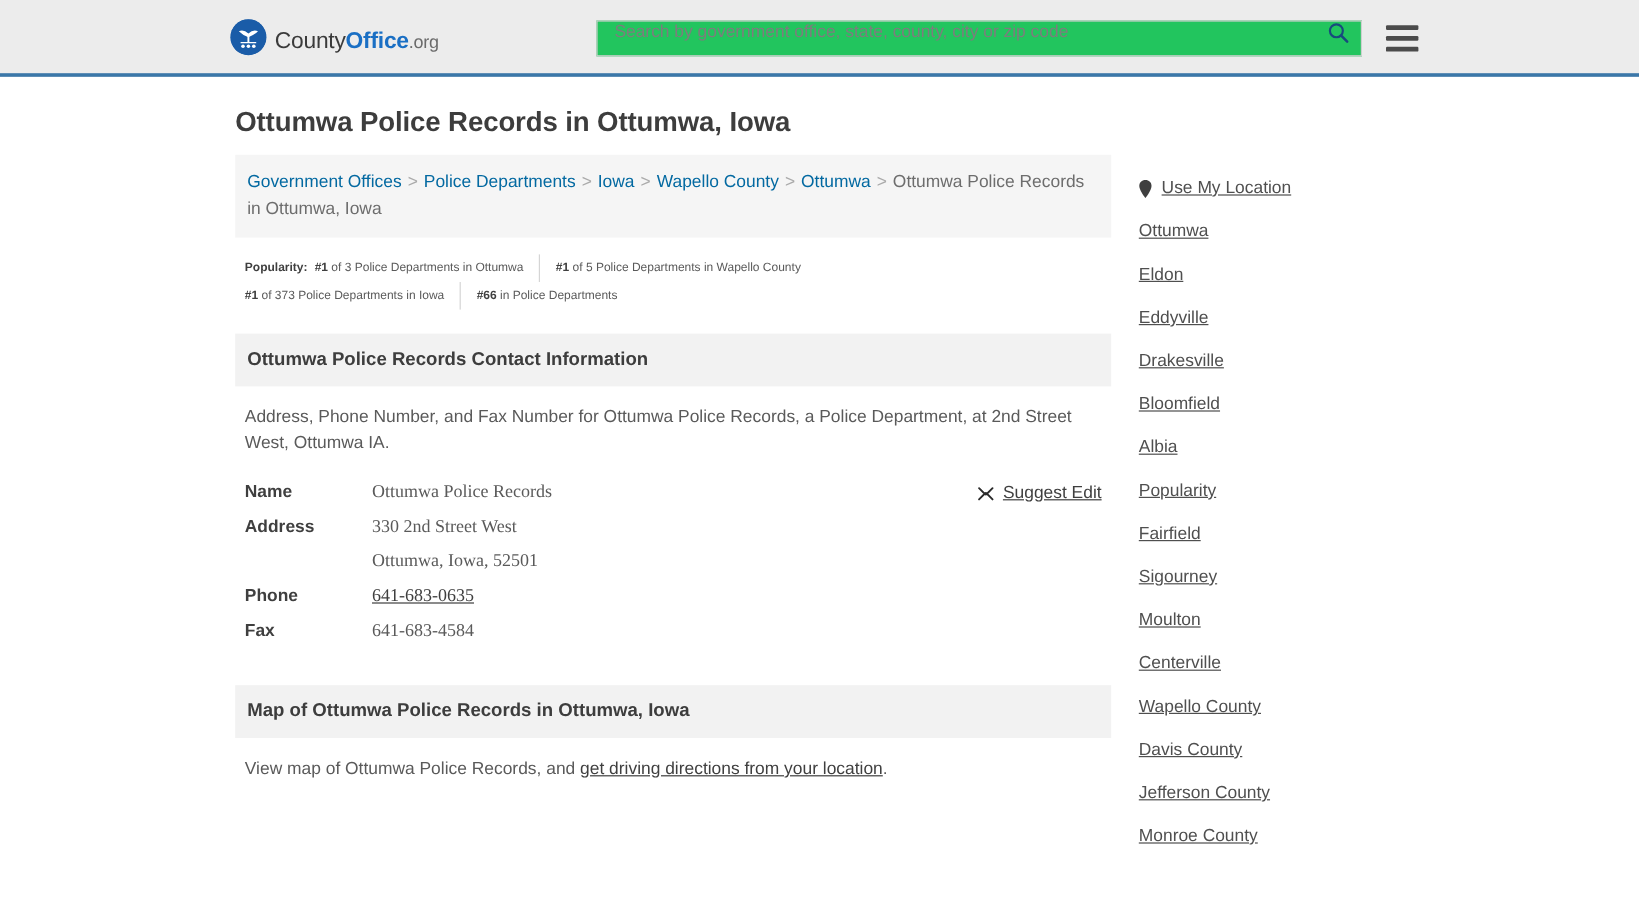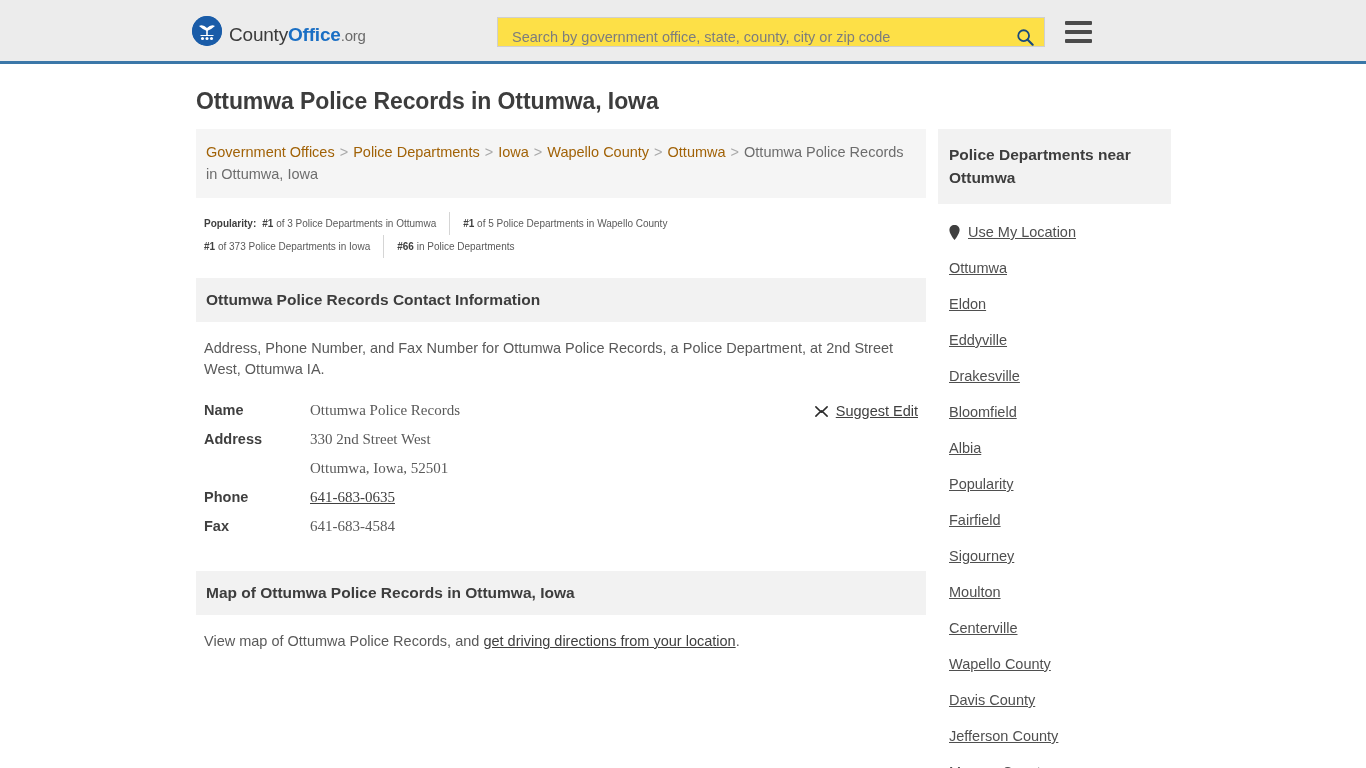--- a/index.html
+++ b/index.html
@@ -50,26 +50,26 @@
   .logo-text .c3 { color: #6b6b6b; font-size: 15px; }
 
   .search-zone {
     position: absolute;
     left: 497px;
     top: 17px;
     display: flex;
     align-items: center;
   }
   .search-box {
-    width: 548px;
+    width: 638px;
     height: 30px;
-    background: #fde047;
+    background: #22c55e;
     border: 1px solid #cfcfcf;
     display: flex;
-    align-items: flex-end;
+    align-items: flex-start;
     padding: 0 10px 0 12px;
   }
   .search-box input {
     flex: 1;
     border: none;
     outline: none;
     font-family: "Liberation Sans", sans-serif;
     font-size: 14.5px;
     color: #555;
     background: transparent;
@@ -109,21 +109,21 @@
 
   
   .breadcrumb {
     background: #f5f5f5;
     padding: 12px 10px 13px 10px;
     font-size: 14.5px;
     line-height: 22px;
     color: #5a5a5a;
   }
   .breadcrumb a {
-    color: #a16207;
+    color: #0369a1;
     text-decoration: none;
     cursor: pointer;
   }
   .breadcrumb .sep { color: #aaa; padding: 0 5px; }
   .breadcrumb .current { color: #6d6d6d; }
 
   
   .popularity {
     margin-top: 14px;
     font-size: 10px;
@@ -333,21 +333,20 @@
       </div>
 
       <div class="sec-bar" style="margin-top:36px">Map of Ottumwa Police Records in Ottumwa, Iowa</div>
 
       <div class="map-desc"><span>View map of Ottumwa Police Records, and </span><a>get driving directions from your location</a><span>.</span></div>
 
     </div>
 
     <div class="col-side">
 
-      <div class="side-head">Police Departments near Ottumwa</div>
 
       <div class="side-list">
 
         <div class="side-item">
           <svg class="pin-icon" viewBox="0 0 11 15">
             <path d="M5.5 0 C2.5 0 0.4 2.1 0.4 4.9 C0.4 8.6 5.5 15 5.5 15 C5.5 15 10.6 8.6 10.6 4.9 C10.6 2.1 8.5 0 5.5 0 Z" fill="#3f3f3f"></path>
           </svg>
           <a>Use My Location</a>
         </div>
 

